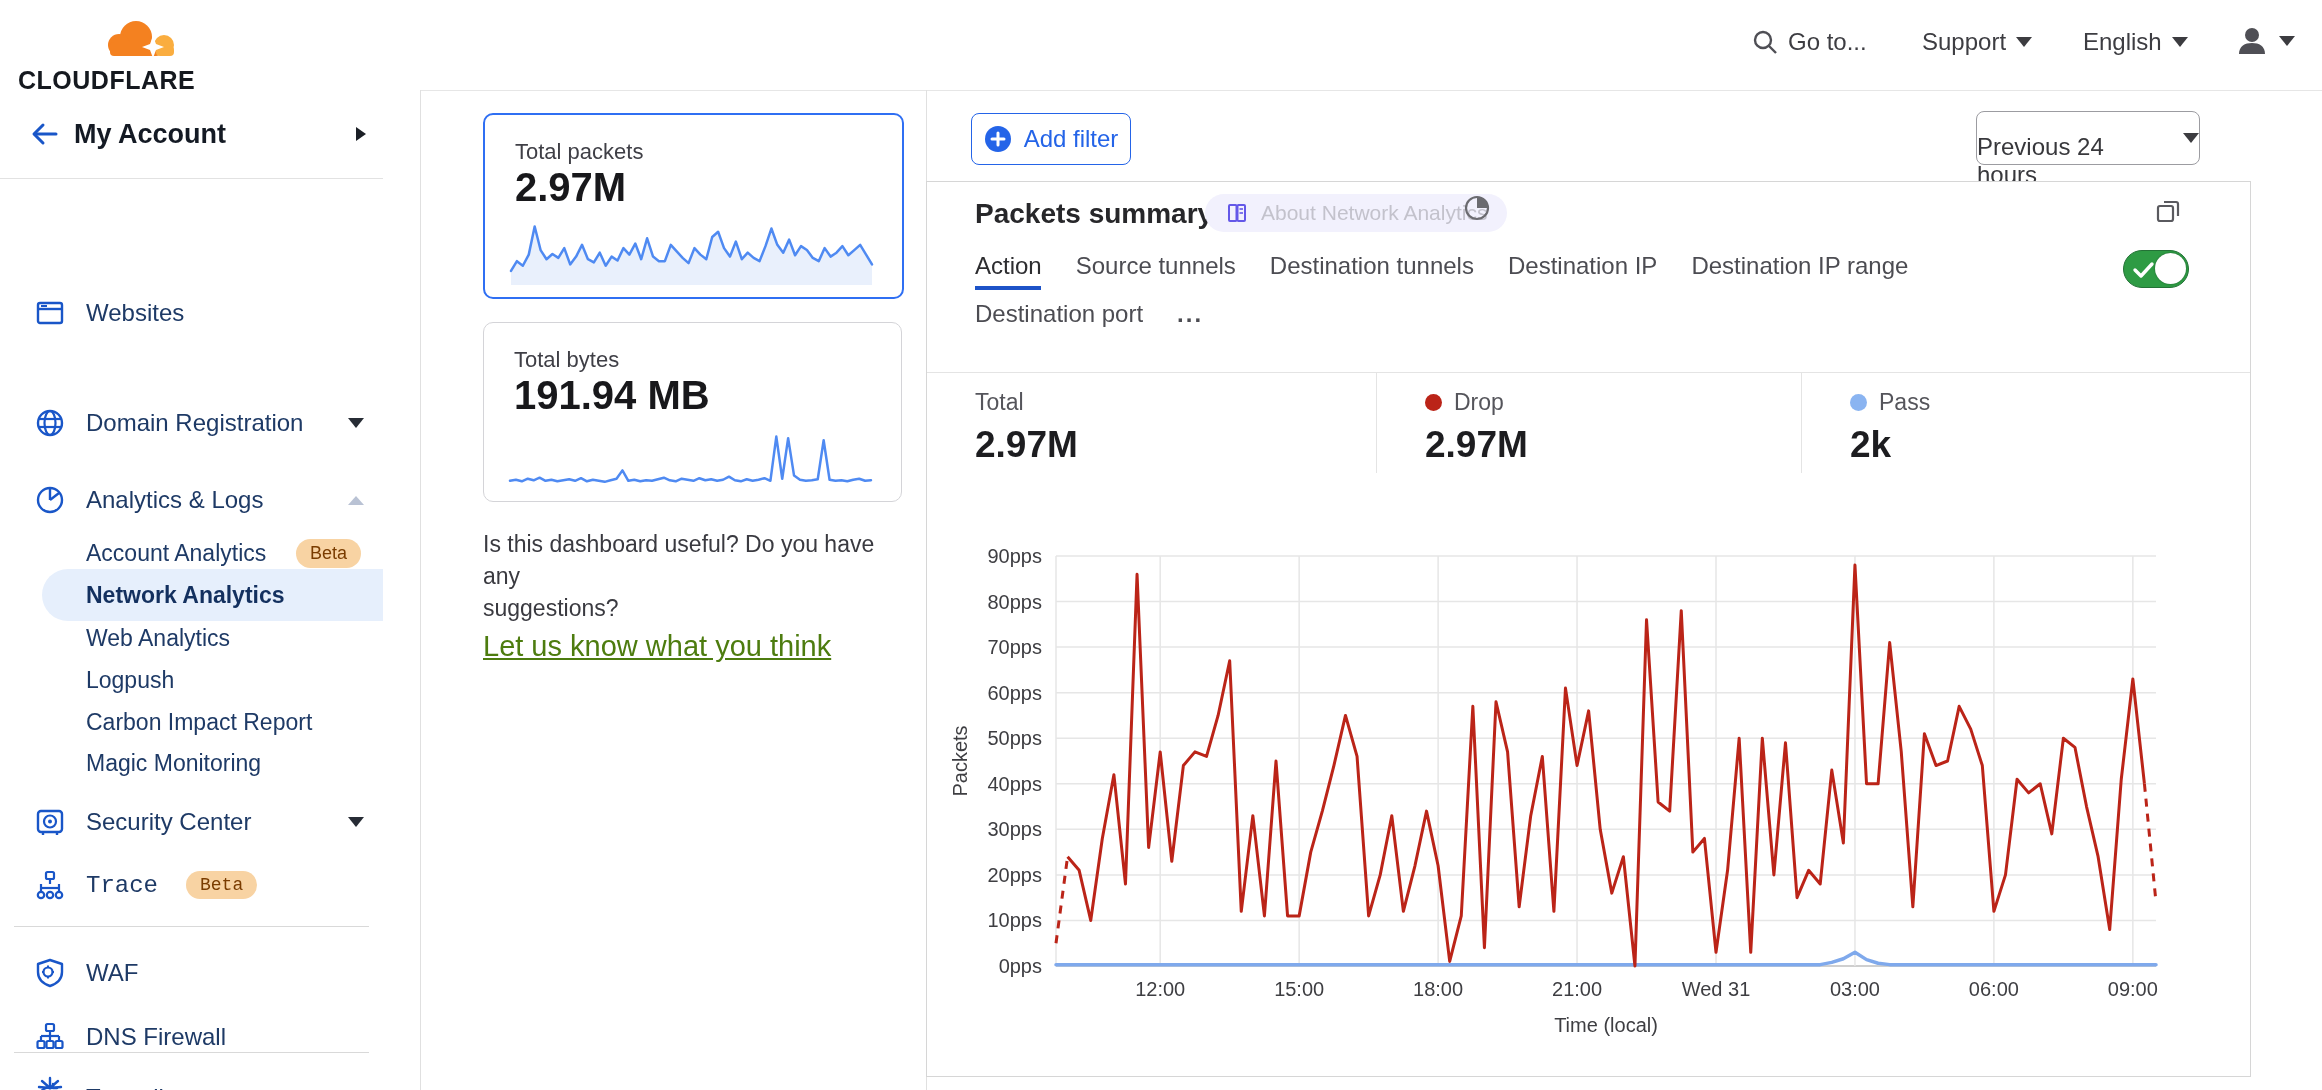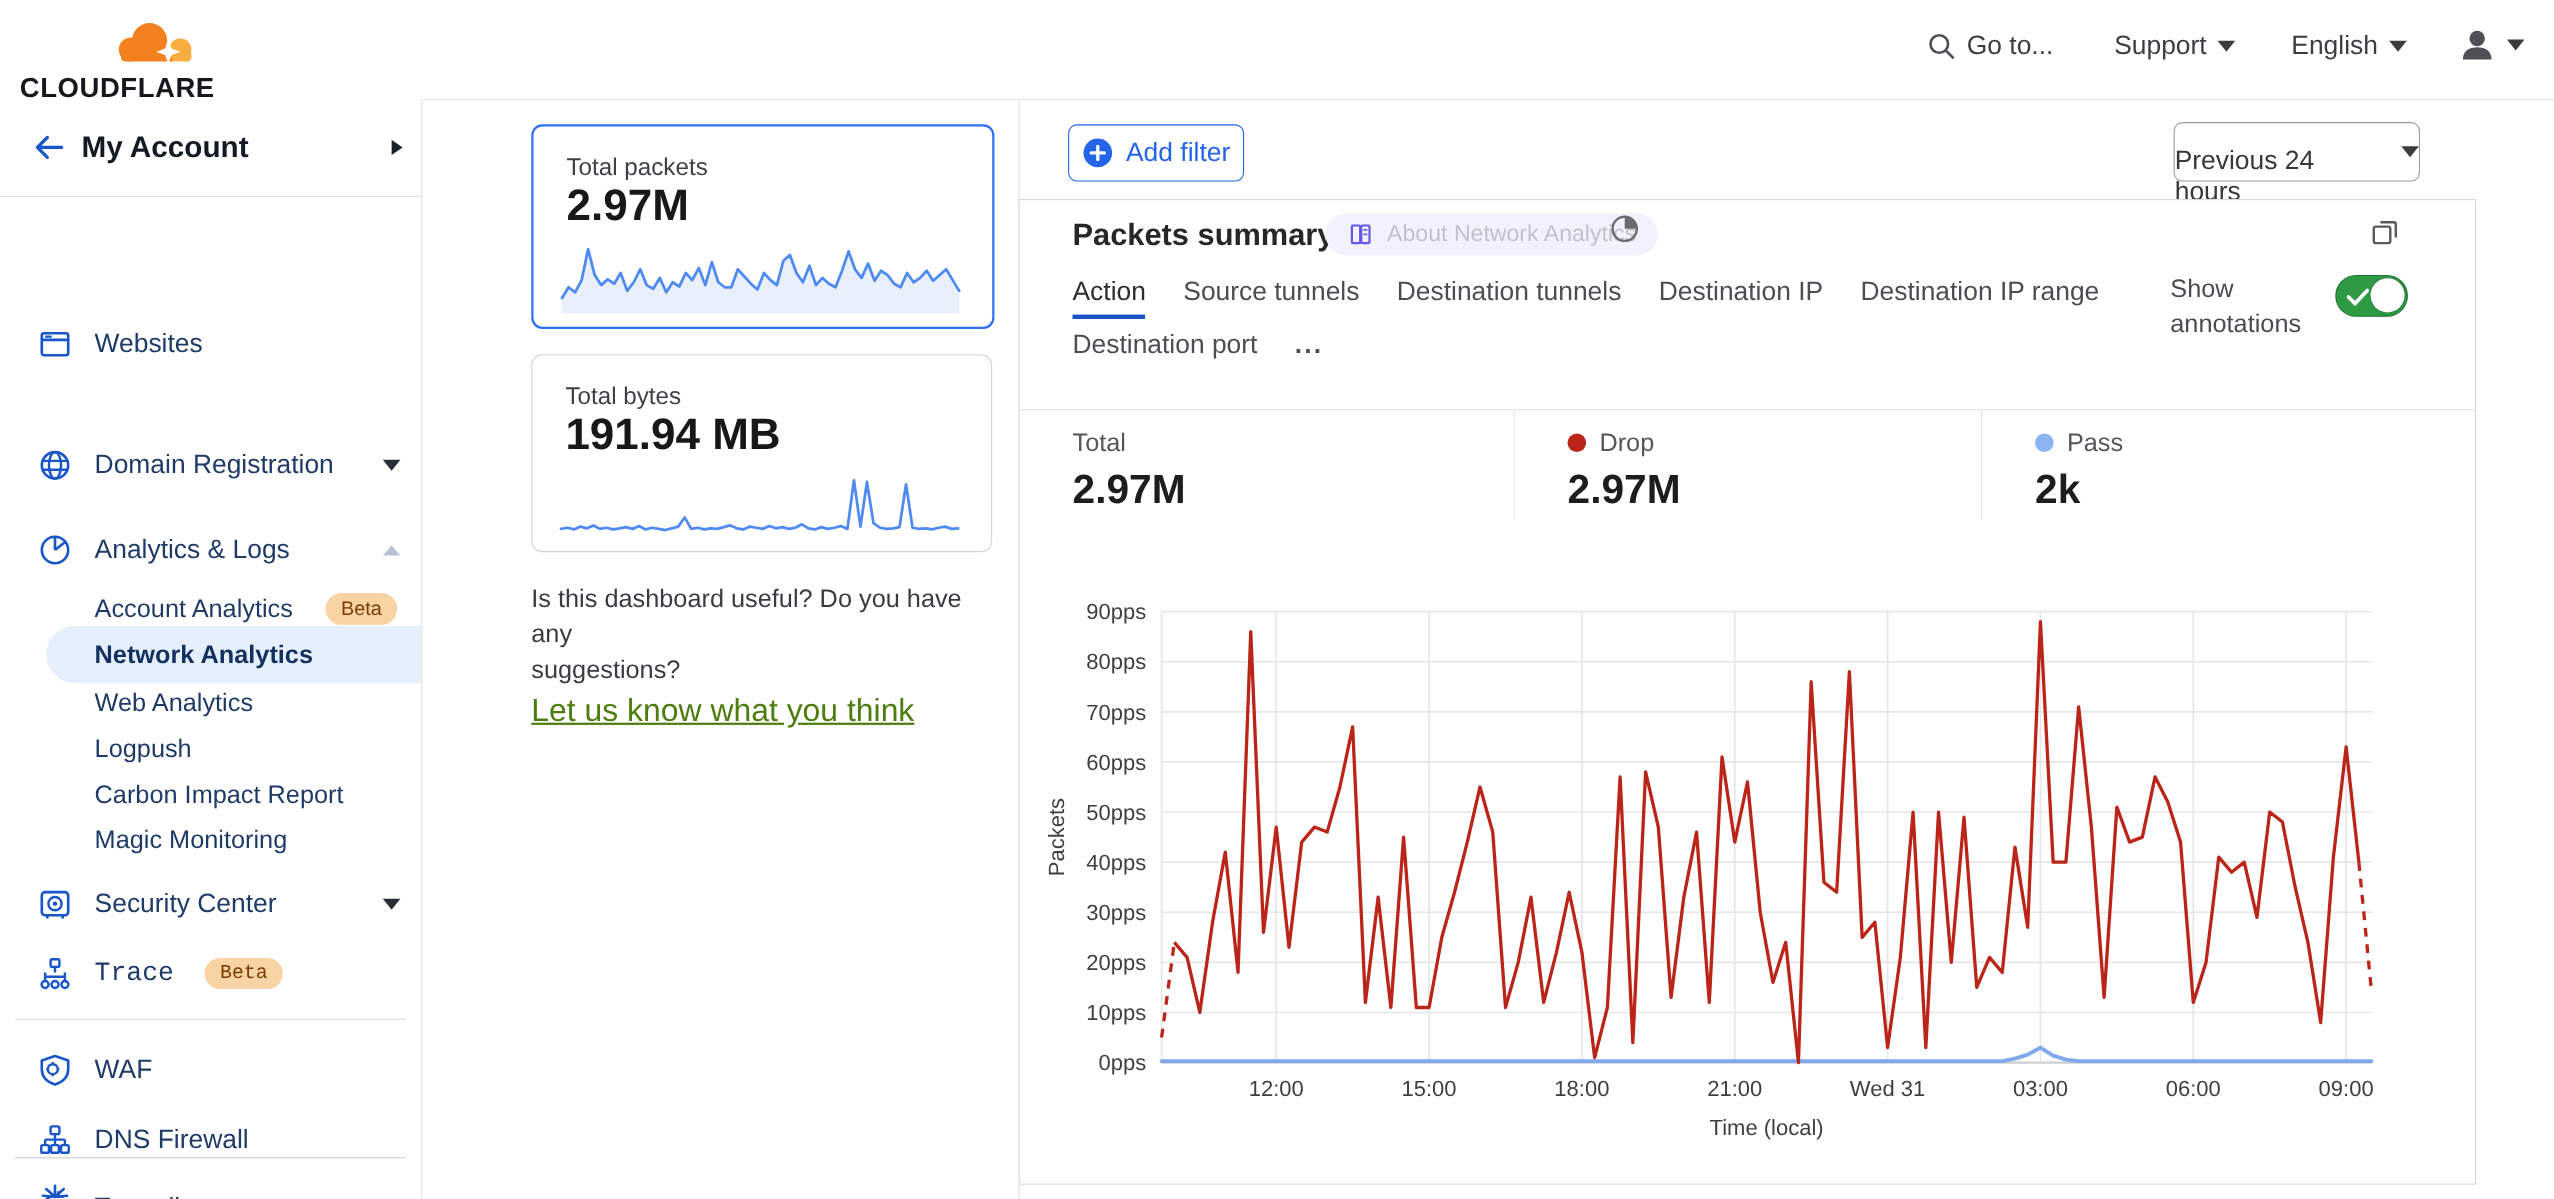--- a/index.html
+++ b/index.html
@@ -5,21 +5,21 @@
   html,body{margin:0;padding:0;background:#fff;}
   .page{position:relative;width:2322px;height:1090px;overflow:hidden;background:#fff;
         font-family:"Liberation Sans",sans-serif;color:#1d1d20;}
   .abs{position:absolute;}
   
   .topbar{position:absolute;left:0;top:0;width:2322px;height:90px;background:#fff;border-bottom:1px solid #e6e6e6;}
   .logo-text{font-size:25px;font-weight:bold;letter-spacing:.5px;color:#15191f;}
   .topnav-item{display:flex;align-items:center;gap:10px;font-size:24px;color:#3d3d42;cursor:pointer;}
   .tri-down{width:0;height:0;border-left:8px solid transparent;border-right:8px solid transparent;border-top:10px solid #3c3c40;}
   
-  .sidebar{position:absolute;left:0;top:90px;width:383px;height:1000px;background:#fff;border-right:1px solid #e0e0e0;}
+  .sidebar{position:absolute;left:0;top:90px;width:383px;height:1000px;background:#fff;border-right:1px solid #e0e0e0;padding-left:37px;}
   .acct-row{position:absolute;left:0;top:0;width:383px;height:88px;border-bottom:1px solid #e2e2e2;display:flex;align-items:center;}
   .acct-title{font-size:27px;font-weight:bold;color:#141a24;margin-left:18px;}
   .nav-row{position:absolute;left:0;width:383px;height:42px;display:flex;align-items:center;cursor:pointer;}
   .nav-icon{position:absolute;left:34px;width:32px;height:32px;}
   .nav-label{position:absolute;left:86px;font-size:24px;color:#1e3a66;}
   .sub-label{position:absolute;left:86px;font-size:23px;color:#1e3a66;}
   .sel-pill{position:absolute;left:42px;top:479px;width:341px;height:52px;background:#e6effc;border-radius:26px 0 0 26px;}
   .sel-label{font-weight:bold;color:#13305f;}
   .badge{display:inline-block;margin-left:14px;padding:4px 14px;border-radius:15px;background:#f8d3a3;color:#7a3c00;font-size:18px;}
   .side-divider{position:absolute;left:14px;width:355px;height:0;border-top:1px solid #d9d9d9;}
@@ -322,24 +322,20 @@
       <span class="tab">Destination tunnels</span>
       <span class="tab">Destination IP</span>
       <span class="tab">Destination IP range</span>
     </div>
     <div class="tab-underline"></div>
     <div class="tabs-row" style="top:118px;">
       <span class="tab">Destination port</span>
       <span class="tab" style="font-weight:bold;letter-spacing:2px;">...</span>
     </div>
 
-    <div class="show-ann">
-      <span>Show</span><br>
-      <span>annotations</span>
-    </div>
     <div class="toggle">
       <svg class="abs" style="left:7px;top:6px;" width="26" height="26" viewBox="0 0 26 26">
         <polyline points="4,13 10,19 21,7" fill="none" stroke="#fff" stroke-width="3.4" stroke-linecap="round" stroke-linejoin="round"></polyline>
       </svg>
       <div class="toggle-knob"></div>
     </div>
 
     <div class="panel-divider"></div>
 
     <div class="stat-col" style="left:0;width:449px;">

